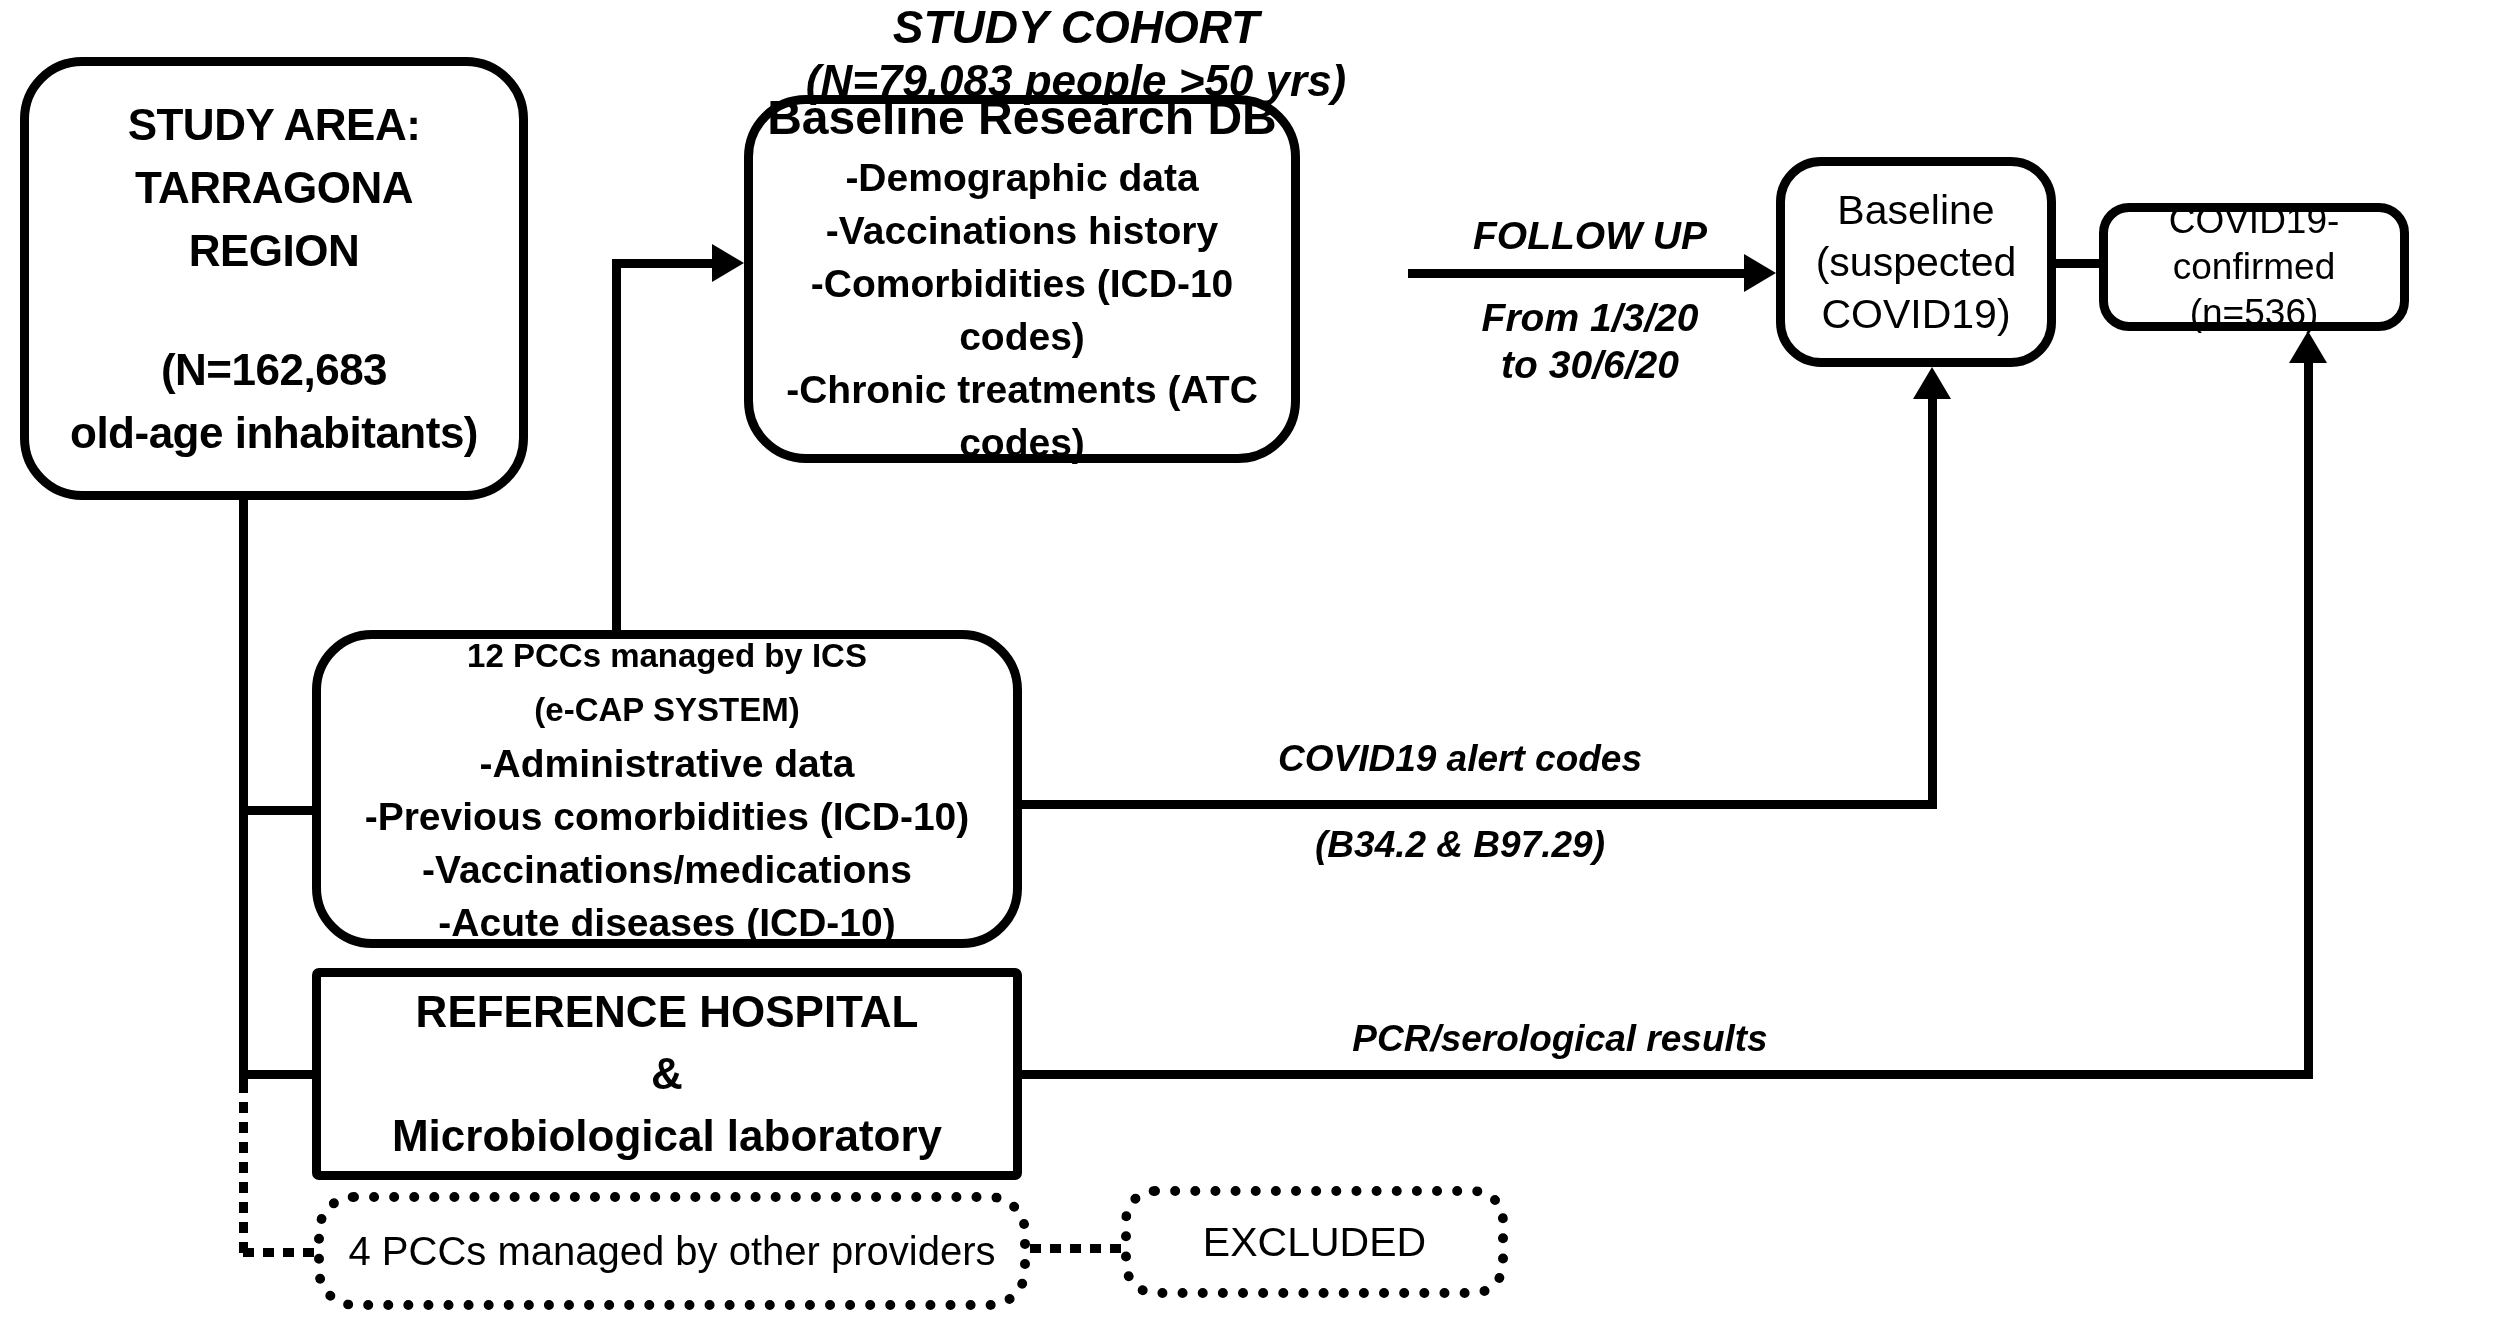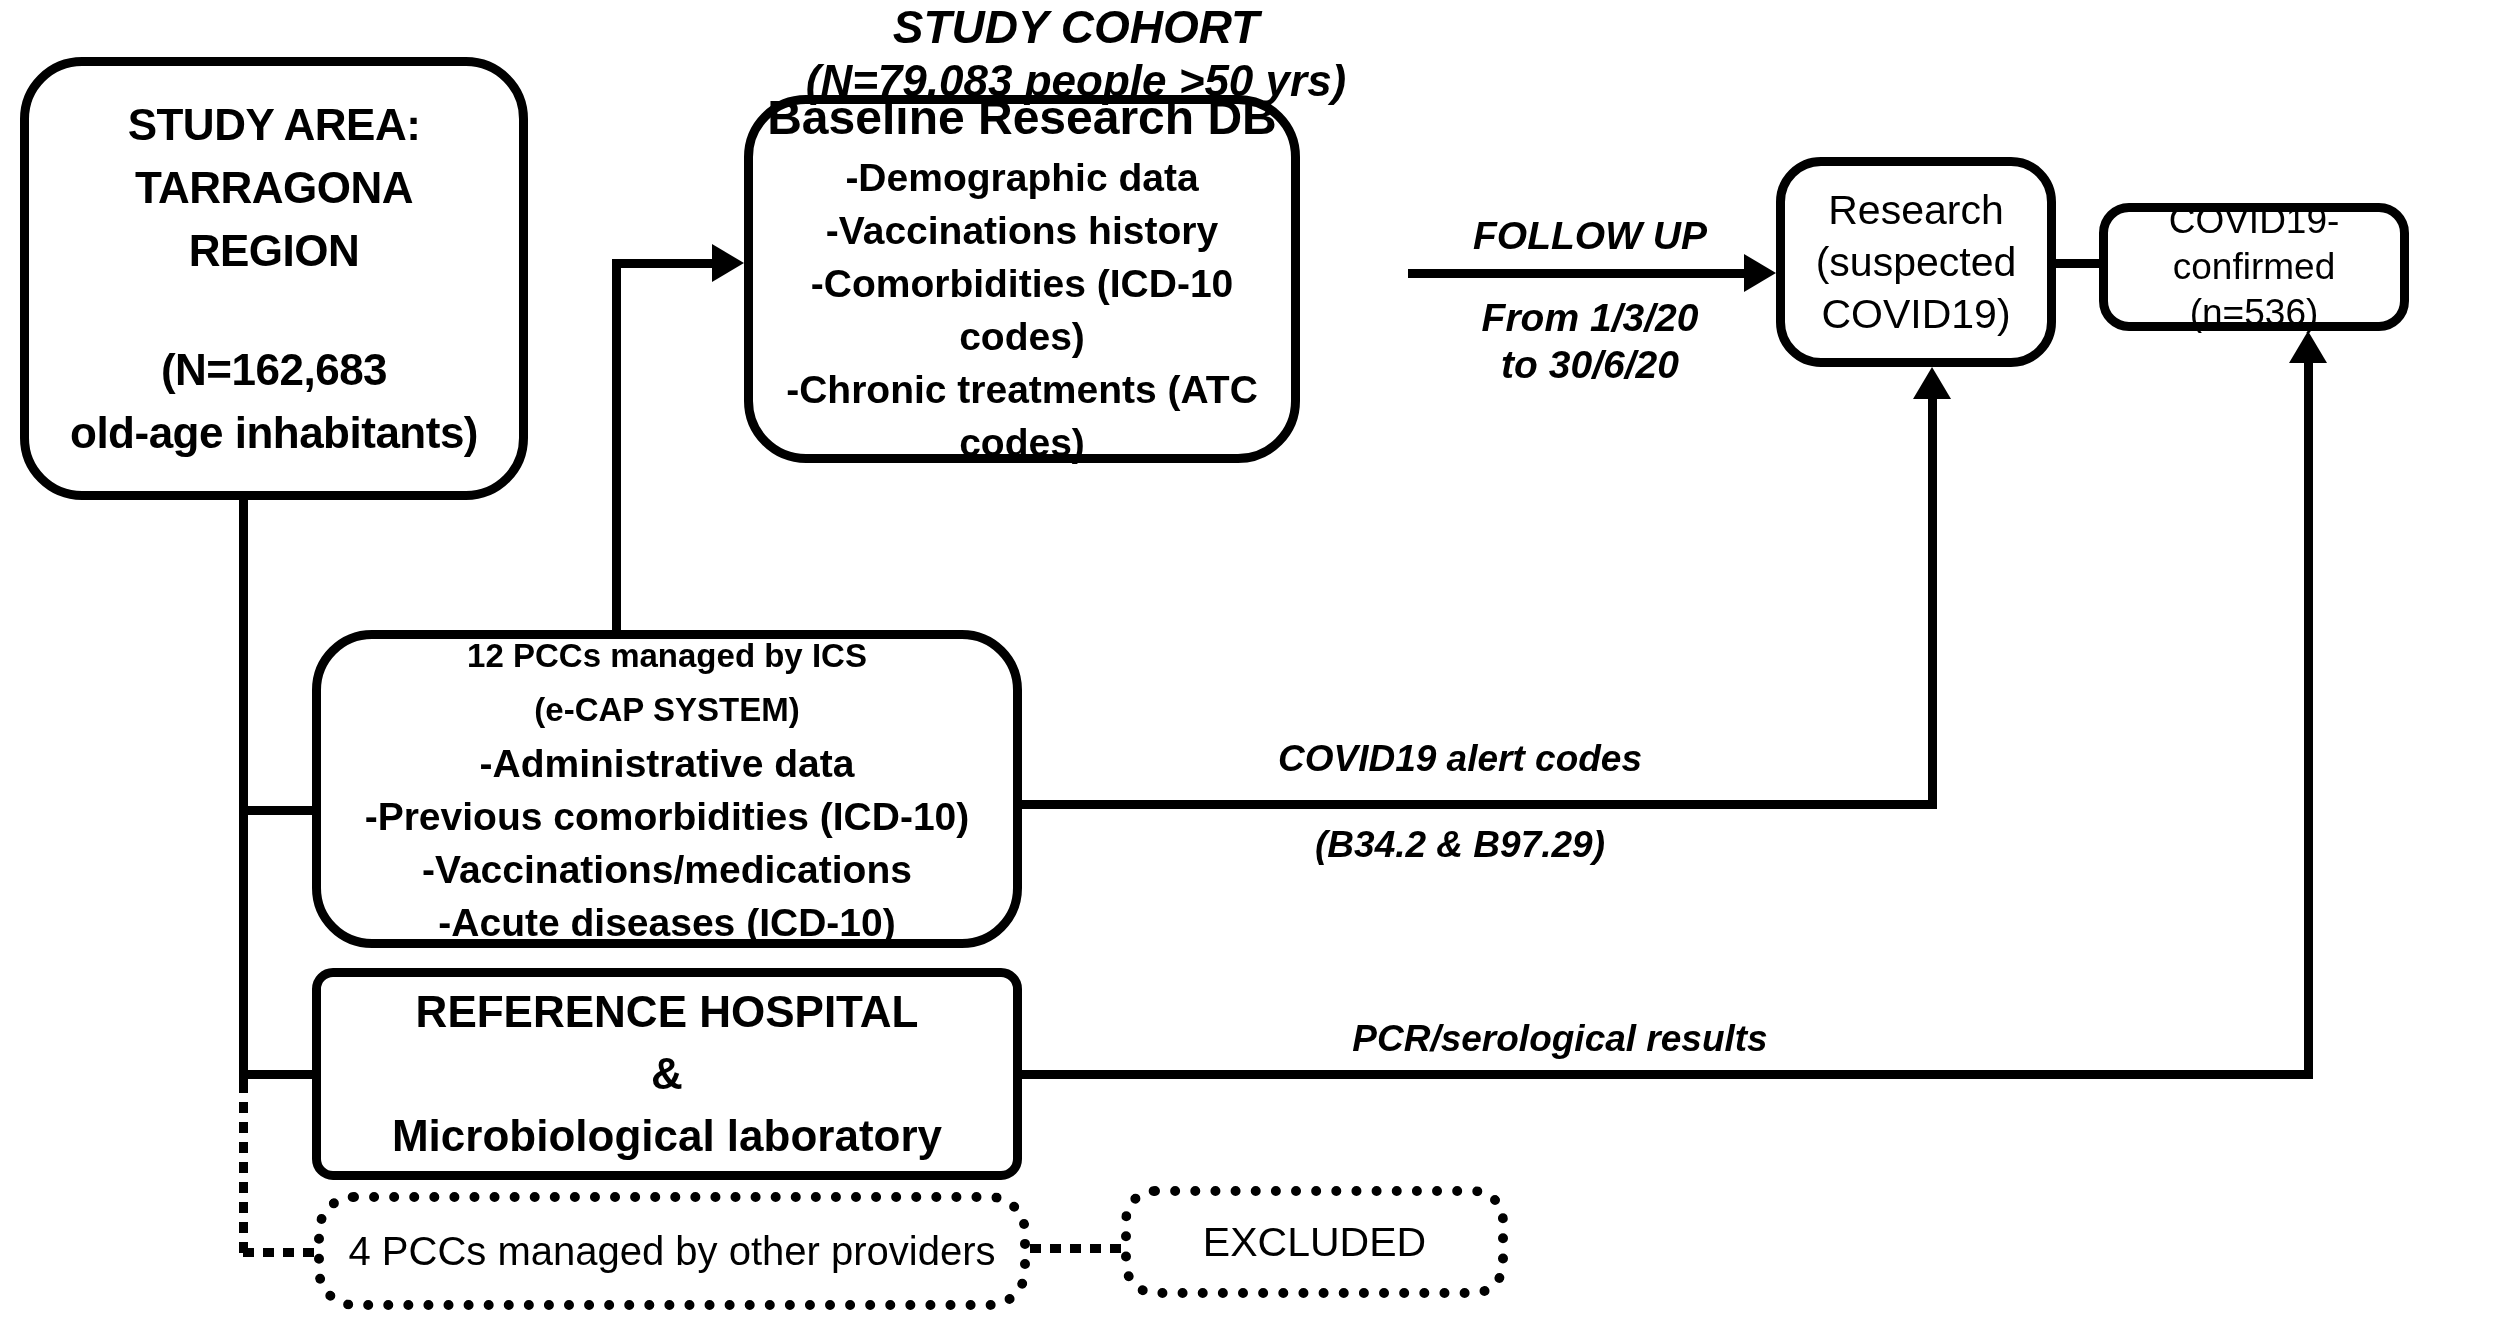--- a/index.html
+++ b/index.html
@@ -33,21 +33,21 @@
   #box-outcomes { left:1776px; top:157px; width:280px; height:210px; border-radius:45px;
     font-size:41px; font-weight:500; line-height:52px; }
 
   #box-covid { left:2099px; top:203px; width:310px; height:128px; border-radius:30px;
     font-size:37px; font-weight:500; line-height:46px; }
 
   #box-pcc12 { left:312px; top:630px; width:710px; height:318px; border-radius:60px; }
   #box-pcc12 .title { font-size:33px; font-weight:700; line-height:54px; }
   #box-pcc12 .item  { font-size:39px; font-weight:600; line-height:53px; }
 
-  #box-reference { left:312px; top:968px; width:710px; height:212px; border-radius:21px;
+  #box-reference { left:312px; top:968px; width:710px; height:212px; border-radius:7px;
     font-size:44px; font-weight:700; line-height:62px; }
 
   #box-pcc4 { left:314px; top:1192px; width:716px; height:118px; border-radius:40px;
     font-size:40px; font-weight:500; }
 
   #box-excluded { left:1121px; top:1186px; width:387px; height:112px; border-radius:34px;
     font-size:41px; font-weight:500; }
 
   
   .hline, .vline { position:absolute; background:#000; }
@@ -114,21 +114,21 @@
 
   <div class="box" id="box-baseline">
     <div class="title">Baseline Research DB</div>
     <div class="item">-Demographic data</div>
     <div class="item">-Vaccinations history</div>
     <div class="item">-Comorbidities (ICD-10 codes)</div>
     <div class="item">-Chronic treatments (ATC codes)</div>
   </div>
 
   <div class="box" id="box-outcomes">
-    <div>Research</div>
+    <div>Baseline</div>
     <div>(suspected</div>
     <div>COVID19)</div>
   </div>
 
   <div class="box" id="box-covid">
     <div>COVID19-confirmed</div>
     <div>(n=536)</div>
   </div>
 
   <div class="box" id="box-pcc12">

